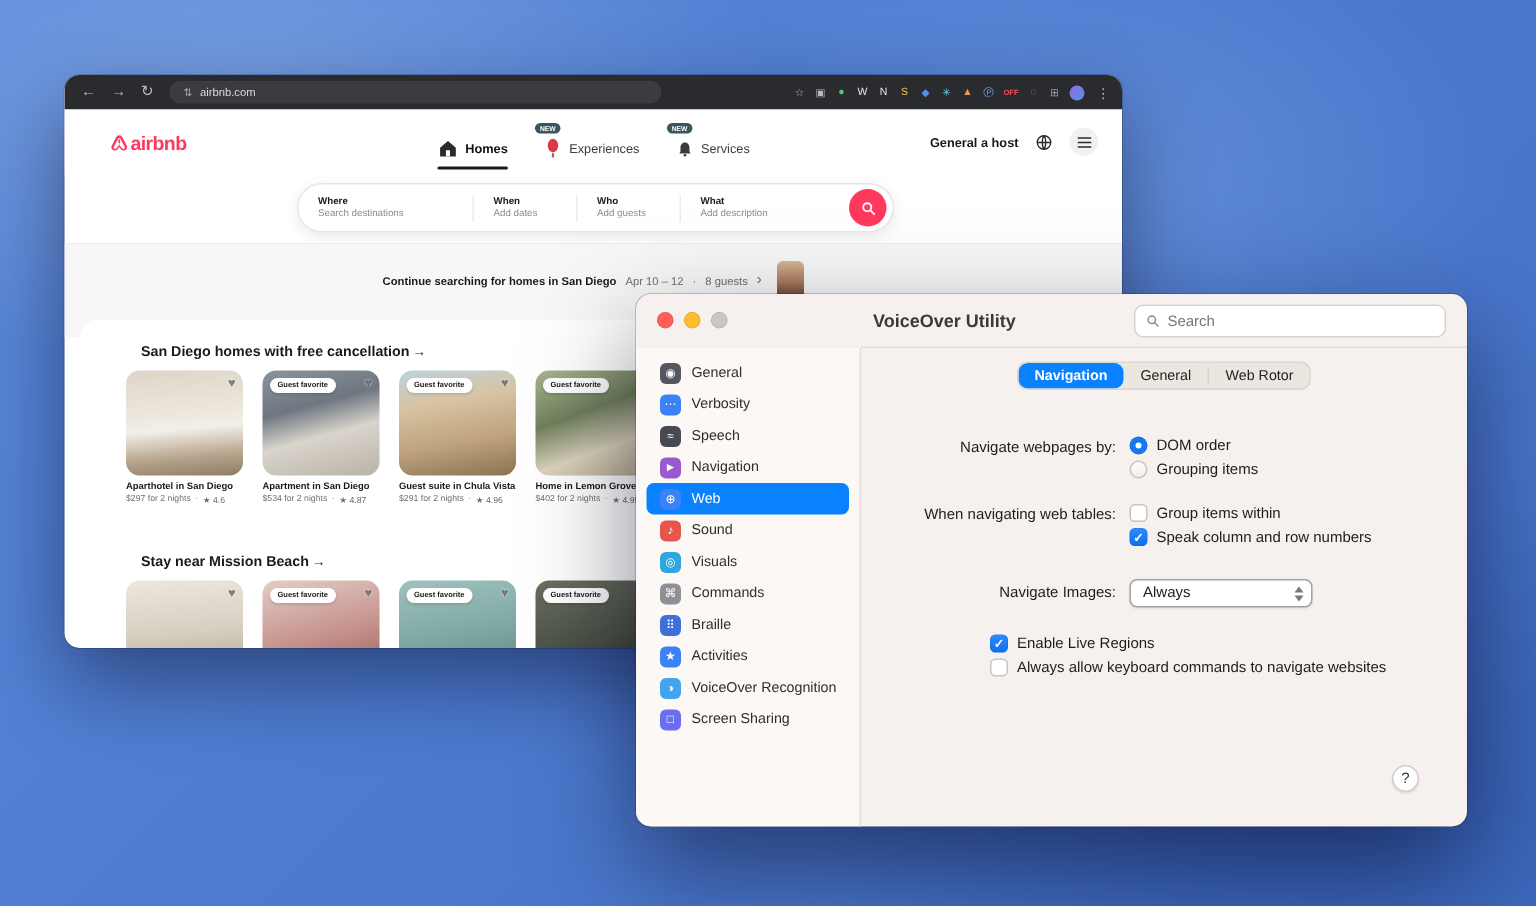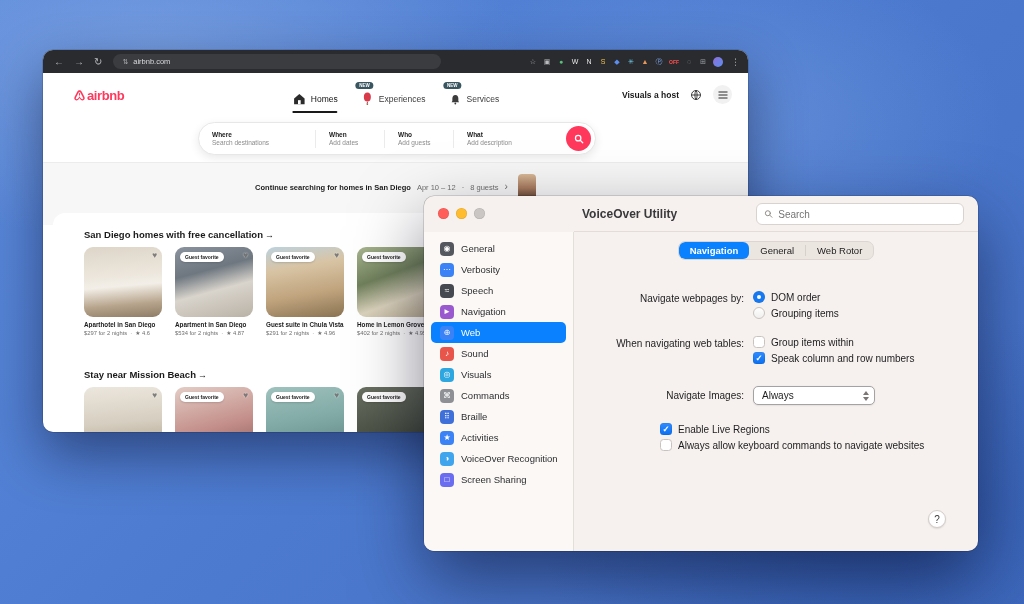--- a/index.html
+++ b/index.html
@@ -40,21 +40,21 @@
   .menu-dots { color:#b9bbbe; font-size: 9px; padding-left: 2px; }
 
   
   .ab-header { position:absolute; top:23px; left:0; right:0; height:44px; background:#fff; }
   .ab-logo { position:absolute; left:30px; top:15px; display:flex; align-items:center; gap:1px;
              color:#FF385C; font-weight:bold; font-size:13px; letter-spacing:-0.4px; }
   .ab-nav { position:absolute; left:50%; top:8px; transform:translateX(-50%);
             display:flex; gap:24px; align-items:stretch; height:36px; }
   .ab-nav-item { position:relative; display:flex; align-items:center; gap:5px;
                  font-size:8.5px; color:#3c3c3c; }
-  .ab-nav-item.active { font-weight:normal; color:#111; }
+  .ab-nav-item.active { font-weight:bold; color:#111; }
   .ab-nav-item.active::after { content:""; position:absolute; left:0; right:0; bottom:4px;
                  height:2px; background:#1a1a1a; border-radius:1px; }
   .new-badge { position:absolute; top:1px; left:-6px; background:#39555f; color:#fff;
                font-size:4.5px; font-weight:bold; padding:1px 3.5px; border-radius:4px; z-index:2; }
   .ab-right { position:absolute; right:16px; top:12px; display:flex; align-items:center; gap:11px; }
   .become-host { font-size:8.5px; font-weight:600; color:#1a1a1a; }
   .menu-btn { width:19px; height:19px; border-radius:50%; background:#f1f1f1;
               display:flex; align-items:center; justify-content:center; }
 
   
@@ -75,21 +75,21 @@
            background:#fff; border-radius:12px 12px 0 0; }
 
   .banner { position:absolute; top:121px; left:0; right:0; height:32px;
             display:flex; justify-content:center; align-items:center; gap:6px; }
   .banner-title { font-size:7.5px; font-weight:600; color:#1a1a1a; }
   .banner-meta { font-size:7.5px; color:#6f6f6f; }
   .banner-chev { font-size:10px; color:#6f6f6f; margin-top:-1px; }
   .banner-thumb { width:18px; height:26px; border-radius:4px; margin-left:4px;
     background: linear-gradient(180deg,#d8b896 0%,#a6795c 55%,#50392c 100%); }
 
-  .sec-title { position:absolute; left:41px; font-size:9.5px; font-weight:bold; color:#1a1a1a; }
+  .sec-title { position:absolute; left:51px; font-size:9.5px; font-weight:bold; color:#1a1a1a; }
   .sec-arrow { font-size:9px; margin-left:2px; }
   .sec1-title { top:179px; } .sec2-title { top:319px; }
   .cards { position:absolute; left:41px; display:flex; gap:13px; }
   .cards1 { top:197px; } .cards2 { top:337px; }
   .card { width:78px; }
   .card-img { width:78px; height:70px; border-radius:9px; position:relative; overflow:hidden; }
   .img-a1 { background: linear-gradient(175deg,#ddd5c8 0%,#ece6dc 40%,#f3efe8 55%,#b7a48c 80%,#8f7c66 100%); }
   .img-a2 { background: linear-gradient(165deg,#8b949e 0%,#6e7780 35%,#d9d4cc 60%,#b9b2a6 100%); }
   .img-a3 { background: linear-gradient(170deg,#bcd2de 0%,#d8c4a4 30%,#c0a47e 65%,#8a7352 100%); }
   .img-a4 { background: linear-gradient(160deg,#a8b590 0%,#70805c 40%,#dcd3bd 70%,#b8ab90 100%); }
@@ -230,21 +230,21 @@
         <span class="new-badge">NEW</span>
         <svg width="12" height="13" viewBox="0 0 24 24">
             <path d="M12 3 C8 3 6 6.5 6 10 V15 L4.5 17.5 H19.5 L18 15 V10 C18 6.5 16 3 12 3 Z" fill="#3c3c3c"></path>
             <circle cx="12" cy="20" r="1.8" fill="#3c3c3c"></circle>
           </svg>
         <span>Services</span>
       </div>
     </div>
 
     <div class="ab-right">
-      <span class="become-host">Visuals a host</span>
+      <span class="become-host">General a host</span>
       <svg width="12" height="12" viewBox="0 0 24 24" fill="none" stroke="#2b2b2b" stroke-width="1.8">
           <circle cx="12" cy="12" r="9"></circle>
           <path d="M3 12 H21 M12 3 C9 6.5 9 17.5 12 21 M12 3 C15 6.5 15 17.5 12 21"></path>
         </svg>
       <div class="menu-btn">
         <svg width="10" height="8" viewBox="0 0 20 16" stroke="#2b2b2b" stroke-width="2">
             <path d="M1 2 H19 M1 8 H19 M1 14 H19"></path>
           </svg>
       </div>
     </div>

